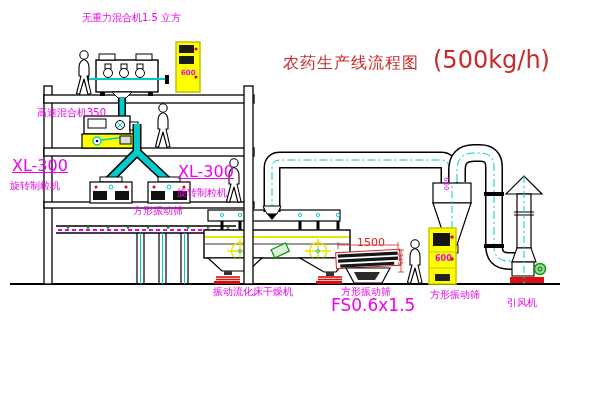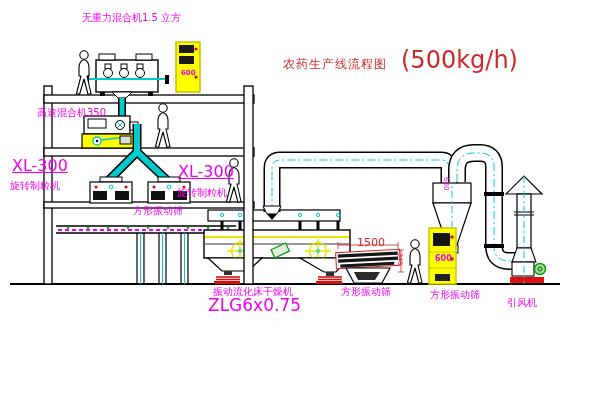--- a/index.html
+++ b/index.html
@@ -8,21 +8,21 @@
     font-family:"DejaVu Sans",sans-serif;
   }
   .lbl{position:absolute;color:#ee00ee;white-space:nowrap;line-height:1;}
   .lbl.small{font-size:10px;}
   .lbl.model{font-size:16px;letter-spacing:0px;text-decoration:underline;}
   .lbl.big-model{font-size:17px;}
   .lbl.dim{color:#d42222;font-size:11px;}
   .lbl.vert{writing-mode:vertical-rl;text-orientation:mixed;}
   .lbl.onyellow{font-size:7px;font-weight:bold;}
   #title{position:absolute;left:283px;top:46px;display:flex;align-items:baseline;color:#cb2a2a;}
-  #title .zh{font-size:12px;letter-spacing:1px;}
+  #title .zh{font-size:16px;letter-spacing:1px;}
   #title .cap{font-size:24px;font-weight:400;margin-left:14px;}
 </style>
 </head>
 <body>
 
 <div id="stage">
 
   
   <svg width="600" height="403" viewBox="0 0 600 403">
     <defs>
@@ -283,23 +283,23 @@
 
   <div class="lbl model" style="left:12px;top:158px;">XL-300</div>
   <div class="lbl small" style="left:10px;top:181px;">旋转制粒机</div>
 
   <div class="lbl model" style="left:178px;top:164px;">XL-300</div>
   <div class="lbl small" style="left:177px;top:188px;">旋转制粒机</div>
 
   <div class="lbl small" style="left:133px;top:206px;">方形振动筛</div>
 
   <div class="lbl small" style="left:213px;top:287px;">振动流化床干燥机</div>
-  <div class="lbl big-model" style="left:208px;top:297px;">ZLG6x0.75</div>
 
   <div class="lbl small" style="left:341px;top:287px;font-family:Liberation Serif, serif;">方形振动筛</div>
+  <div class="lbl big-model" style="left:331px;top:297px;">FS0.6x1.5</div>
 
   <div class="lbl small" style="left:430px;top:290px;">方形振动筛</div>
   <div class="lbl small" style="left:507px;top:298px;">引风机</div>
 
   
   <div class="lbl dim" style="left:357px;top:237px;">1500</div>
   <div class="lbl dim vert" style="left:396px;top:253px;font-size:6.5px;">345</div>
   <div class="lbl vert" style="left:442px;top:177px;font-size:7px;">600</div>
   <div class="lbl onyellow" style="left:181px;top:70px;">600</div>
   <div class="lbl onyellow" style="left:435px;top:255px;font-size:8px;">600</div>

